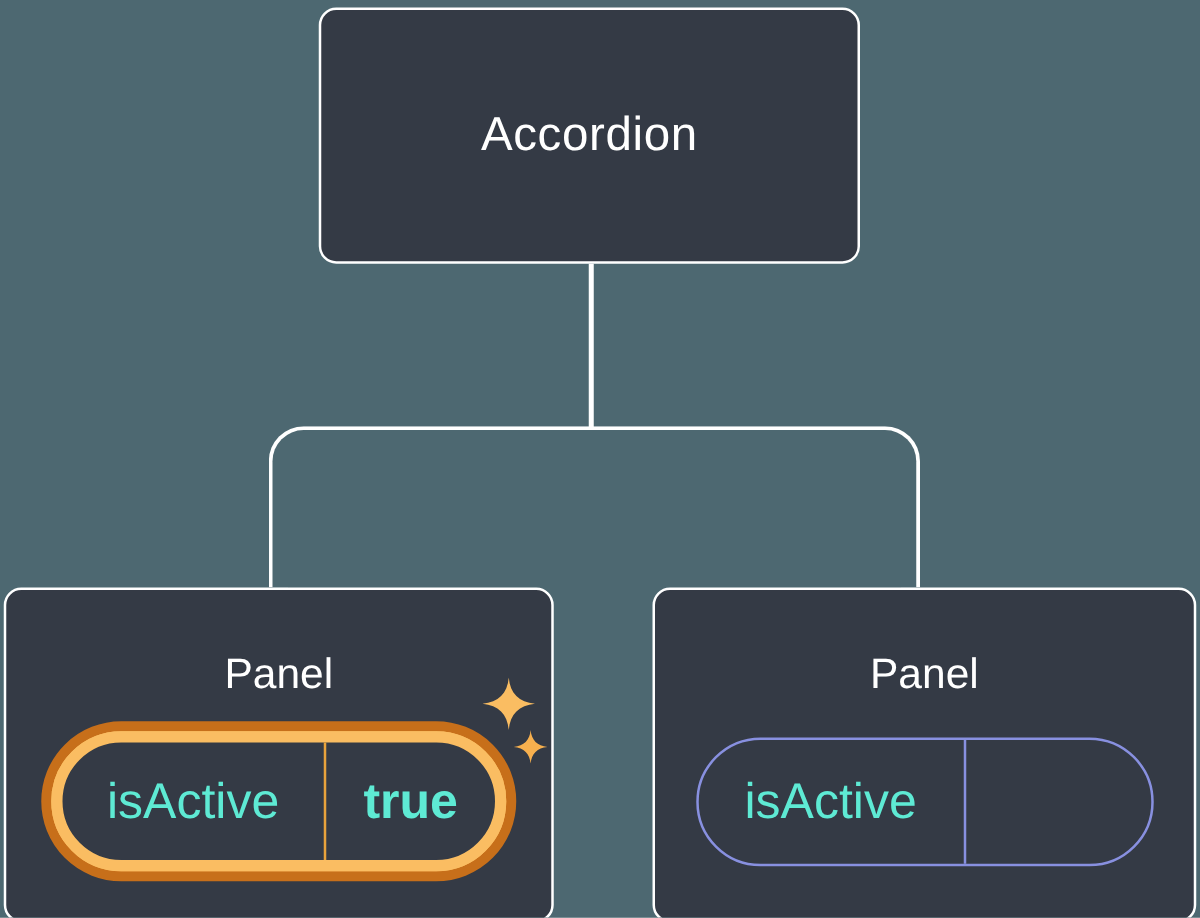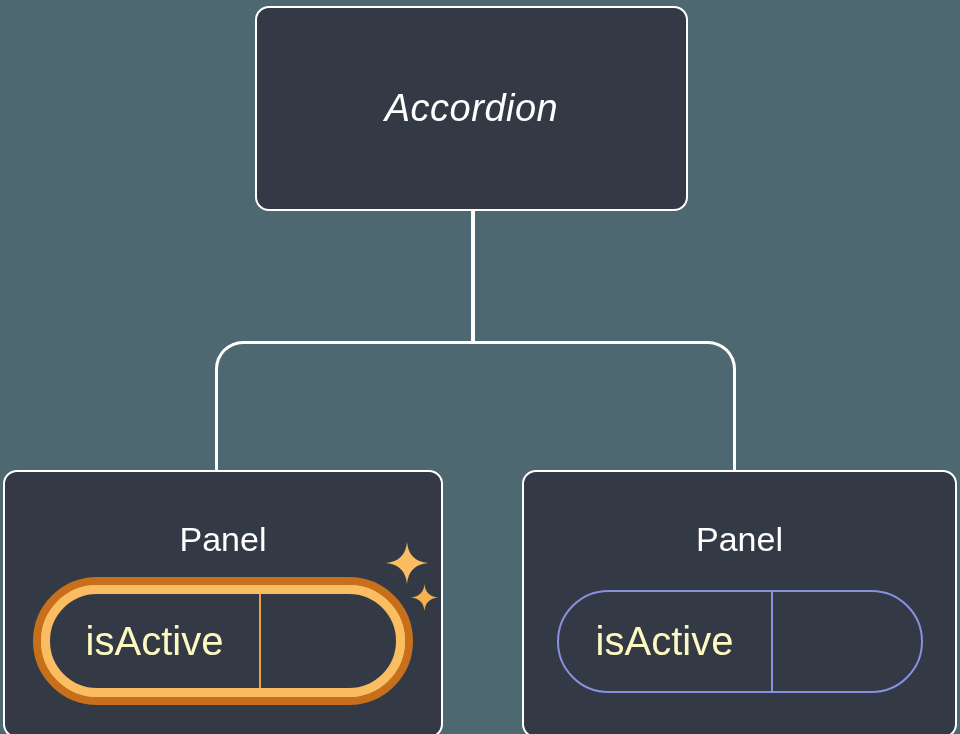--- a/index.html
+++ b/index.html
@@ -16,21 +16,21 @@
     background:#343a45;
     border:2.5px solid #ffffff;
     border-radius:14px;
     box-sizing:border-box;
   }
   .node-root{
     left:255px;top:6px;width:433px;height:205px;
     display:flex;align-items:center;justify-content:center;
   }
   .node-root .node-label{
-    color:#ffffff;font-size:38px;font-weight:500;letter-spacing:.5px;font-style:italic;
+    color:#ffffff;font-size:38px;font-weight:500;letter-spacing:.5px;
   }
   
   .stem{
     position:absolute;
     left:471px;top:211px;width:3.5px;height:133px;
     background:#ffffff;
   }
   .bracket{
     position:absolute;
     left:215px;top:341px;width:521px;height:129px;
@@ -71,21 +71,21 @@
   .pill-inactive{
     margin-top:32px;
     width:366px;height:103px;
     border:2px solid #8890e0;
     border-radius:999px;
     box-sizing:border-box;
     display:flex;align-items:stretch;
   }
   .pill-cell{
     display:flex;align-items:center;justify-content:center;
-    color:#fef9c3;font-size:40px;
+    color:#5eead4;font-size:40px;
   }
   .pill-active-inner .cell-key{flex:0 0 209px;border-right:2.5px solid #e9a33c;}
   .pill-active-inner .cell-value{flex:1;font-weight:700;}
   .pill-inactive .cell-key{flex:0 0 212px;border-right:2px solid #8890e0;}
   .pill-inactive .cell-value{flex:1;}
   
   .sparkle{position:absolute;}
   .sparkle-large{left:381px;top:70px;}
   .sparkle-small{left:406px;top:112px;}
 </style>
@@ -99,20 +99,21 @@
   </div>
 
   <div class="stem"></div>
   <div class="bracket"></div>
 
   <div class="node panel panel-left">
     <span class="panel-title">Panel</span>
     <div class="pill-active">
       <div class="pill-active-inner">
         <div class="pill-cell cell-key">isActive</div>
+        <div class="pill-cell cell-value">true</div>
       </div>
     </div>
     <svg class="sparkle sparkle-large" width="42" height="42" viewBox="0 0 24 24">
       <path fill="#fabd62" d="M12 0c.65 7.3 4.7 11.35 12 12-7.3.65-11.35 4.7-12 12-.65-7.3-4.7-11.35-12-12C7.3 11.35 11.35 7.3 12 0z"></path>
     </svg>
     <svg class="sparkle sparkle-small" width="27" height="27" viewBox="0 0 24 24">
       <path fill="#f7b04e" d="M12 0c.65 7.3 4.7 11.35 12 12-7.3.65-11.35 4.7-12 12-.65-7.3-4.7-11.35-12-12C7.3 11.35 11.35 7.3 12 0z"></path>
     </svg>
   </div>
 

